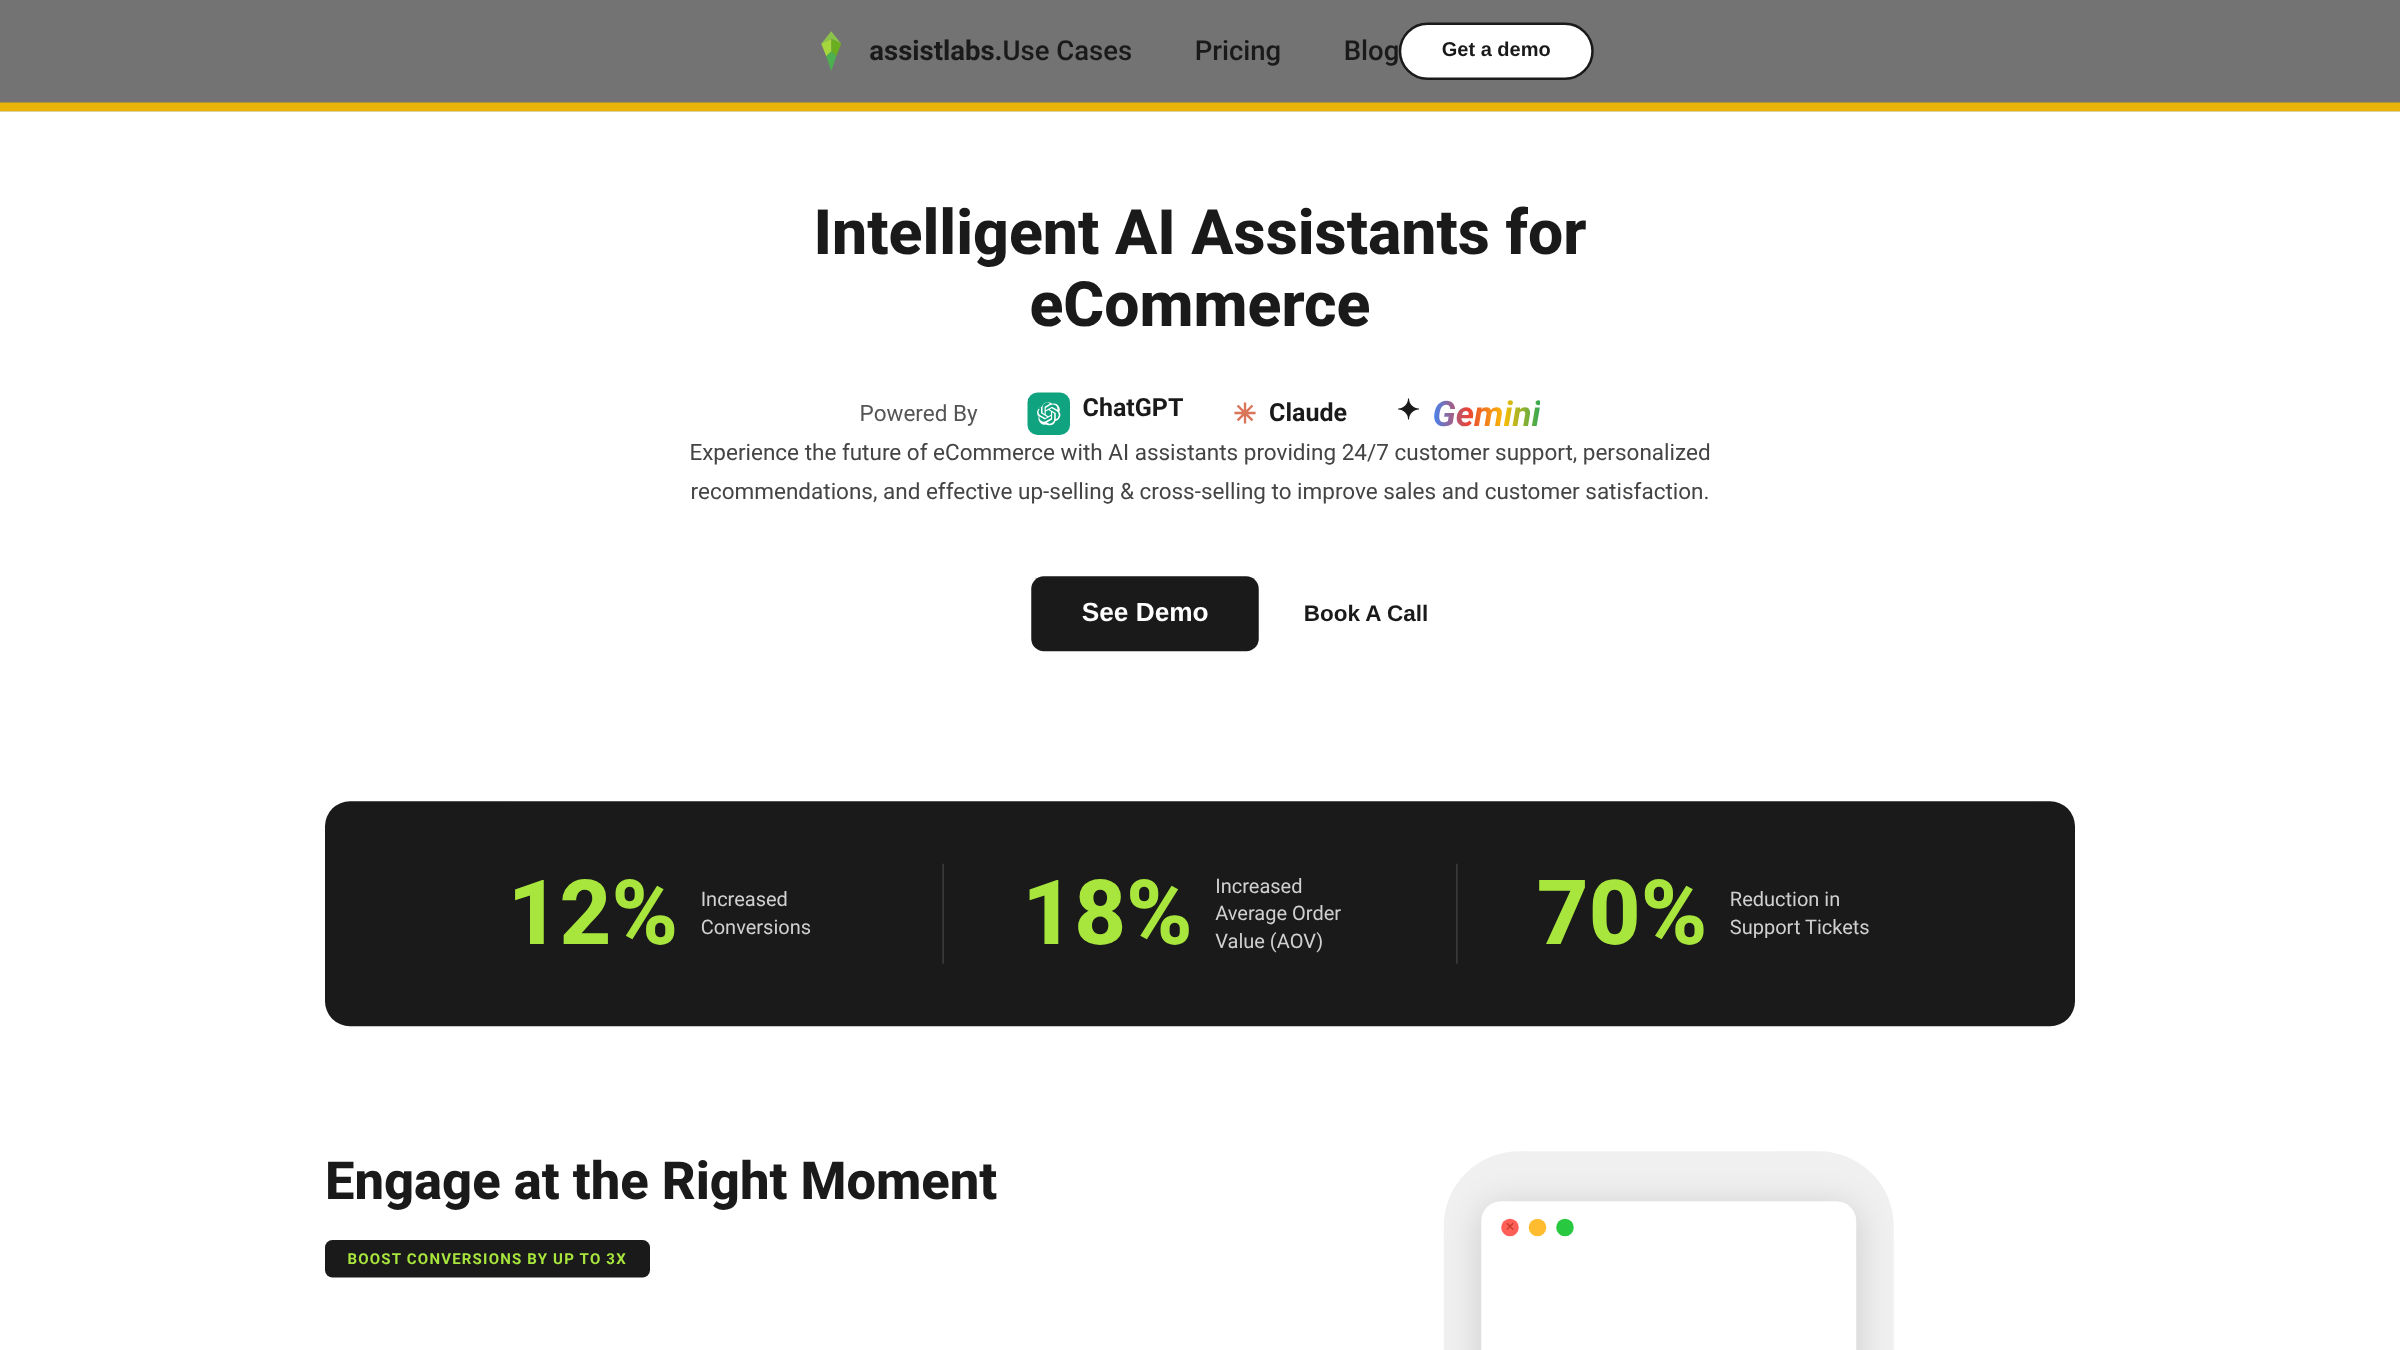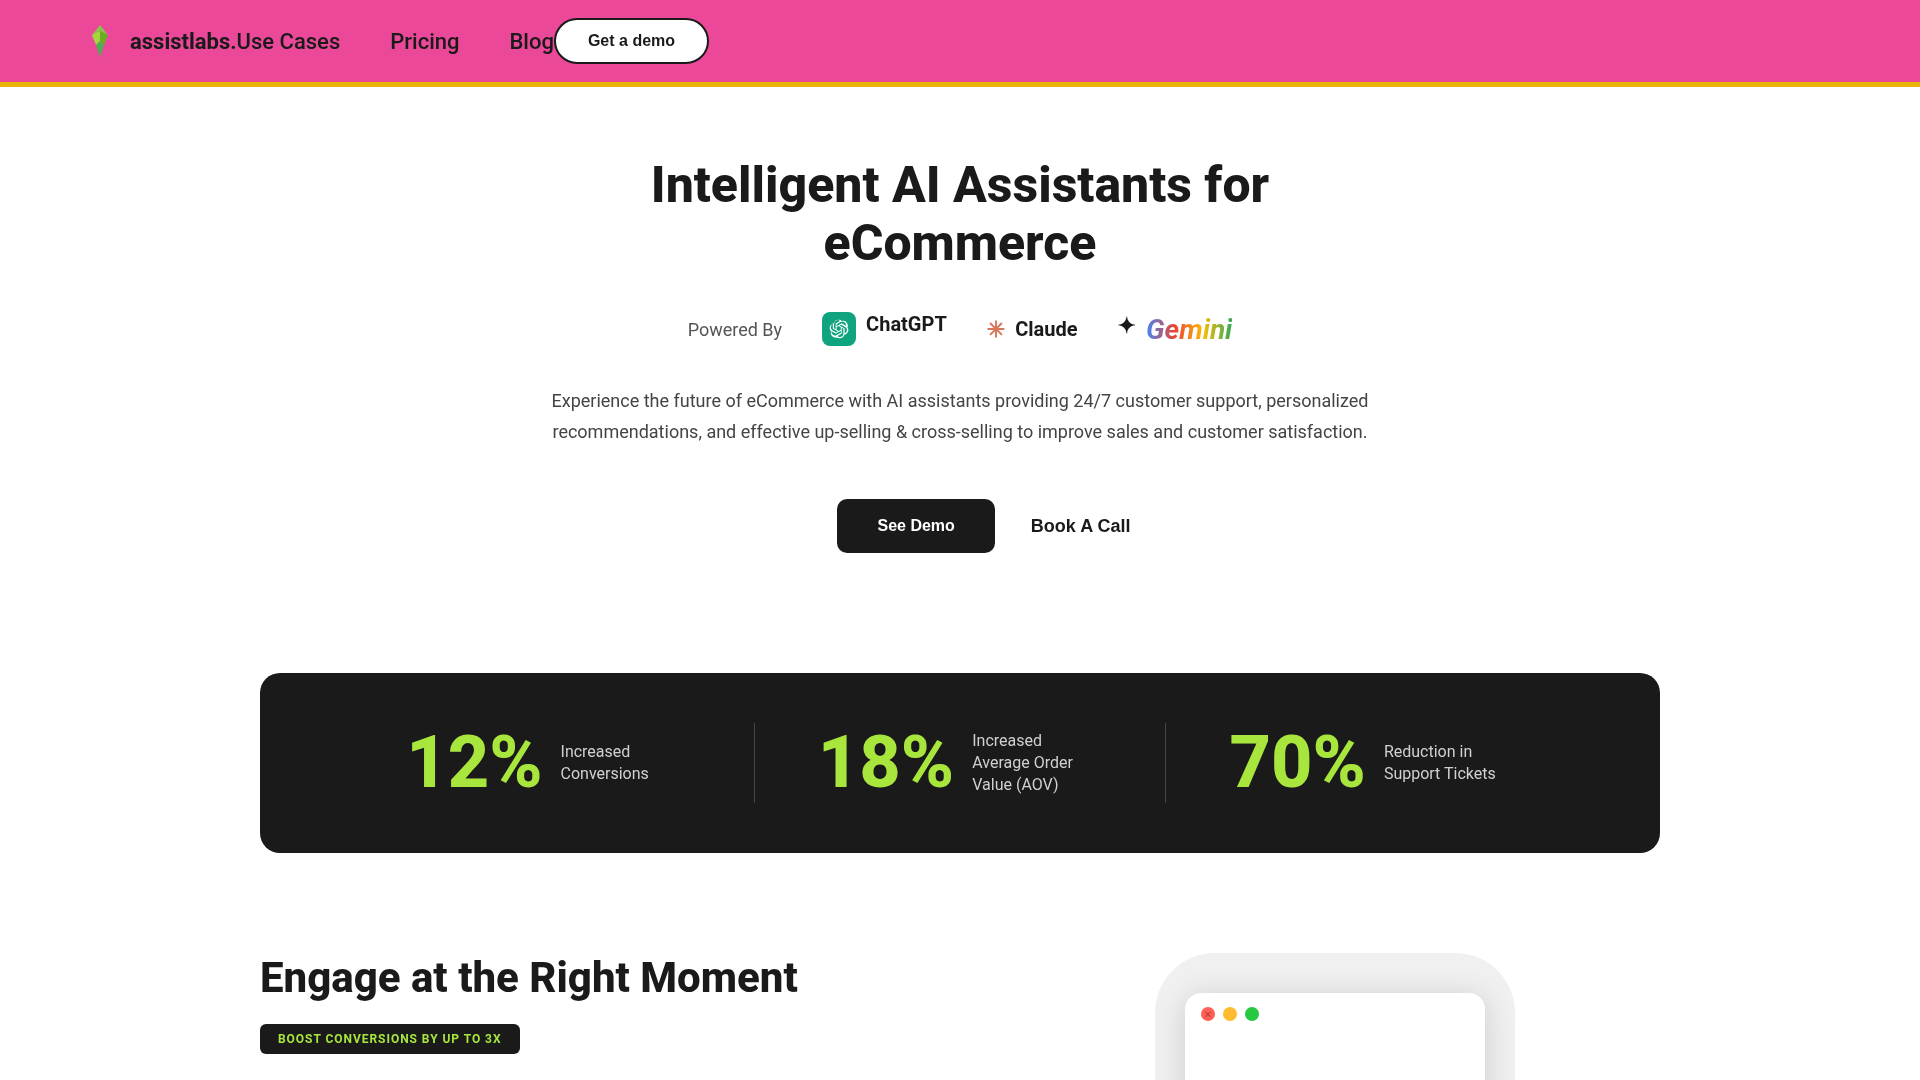--- a/index.html
+++ b/index.html
@@ -9,24 +9,24 @@
       color: #1a1a1a;
       width: 1920px;
       min-height: 1080px;
       overflow-x: hidden;
     }
 
     
     .navbar {
       display: flex;
       align-items: center;
-      justify-content: flex-start;
+      justify-content: center;
       padding: 18px 80px;
-      background: #ec4899;
-      border-bottom: 5px solid #eab308;
+      background: #737373;
+      border-bottom: 7px solid #eab308;
     }
     .logo-area {
       display: flex;
       align-items: center;
       gap: 10px;
     }
     .logo-icon {
       width: 40px;
       height: 40px;
     }
@@ -70,21 +70,20 @@
       color: #1a1a1a;
       margin-bottom: 40px;
     }
 
     
     .powered-by-row {
       display: flex;
       align-items: center;
       justify-content: center;
       gap: 40px;
-      margin-bottom: 40px;
     }
     .powered-by-label {
       font-size: 18px;
       color: #555;
       font-weight: 400;
     }
     .ai-brand {
       display: flex;
       align-items: flex-start;
       gap: 10px;
@@ -122,21 +121,21 @@
       justify-content: center;
       gap: 36px;
       margin-bottom: 80px;
     }
     .see-demo-btn {
       background: #1a1a1a;
       color: #fff;
       border: none;
       border-radius: 10px;
       padding: 18px 40px;
-      font-size: 16px;
+      font-size: 21px;
       font-weight: 600;
       cursor: pointer;
       margin-left: 48px;
     }
     .book-call-link {
       font-size: 18px;
       font-weight: 600;
       color: #1a1a1a;
       cursor: pointer;
       background: none;

